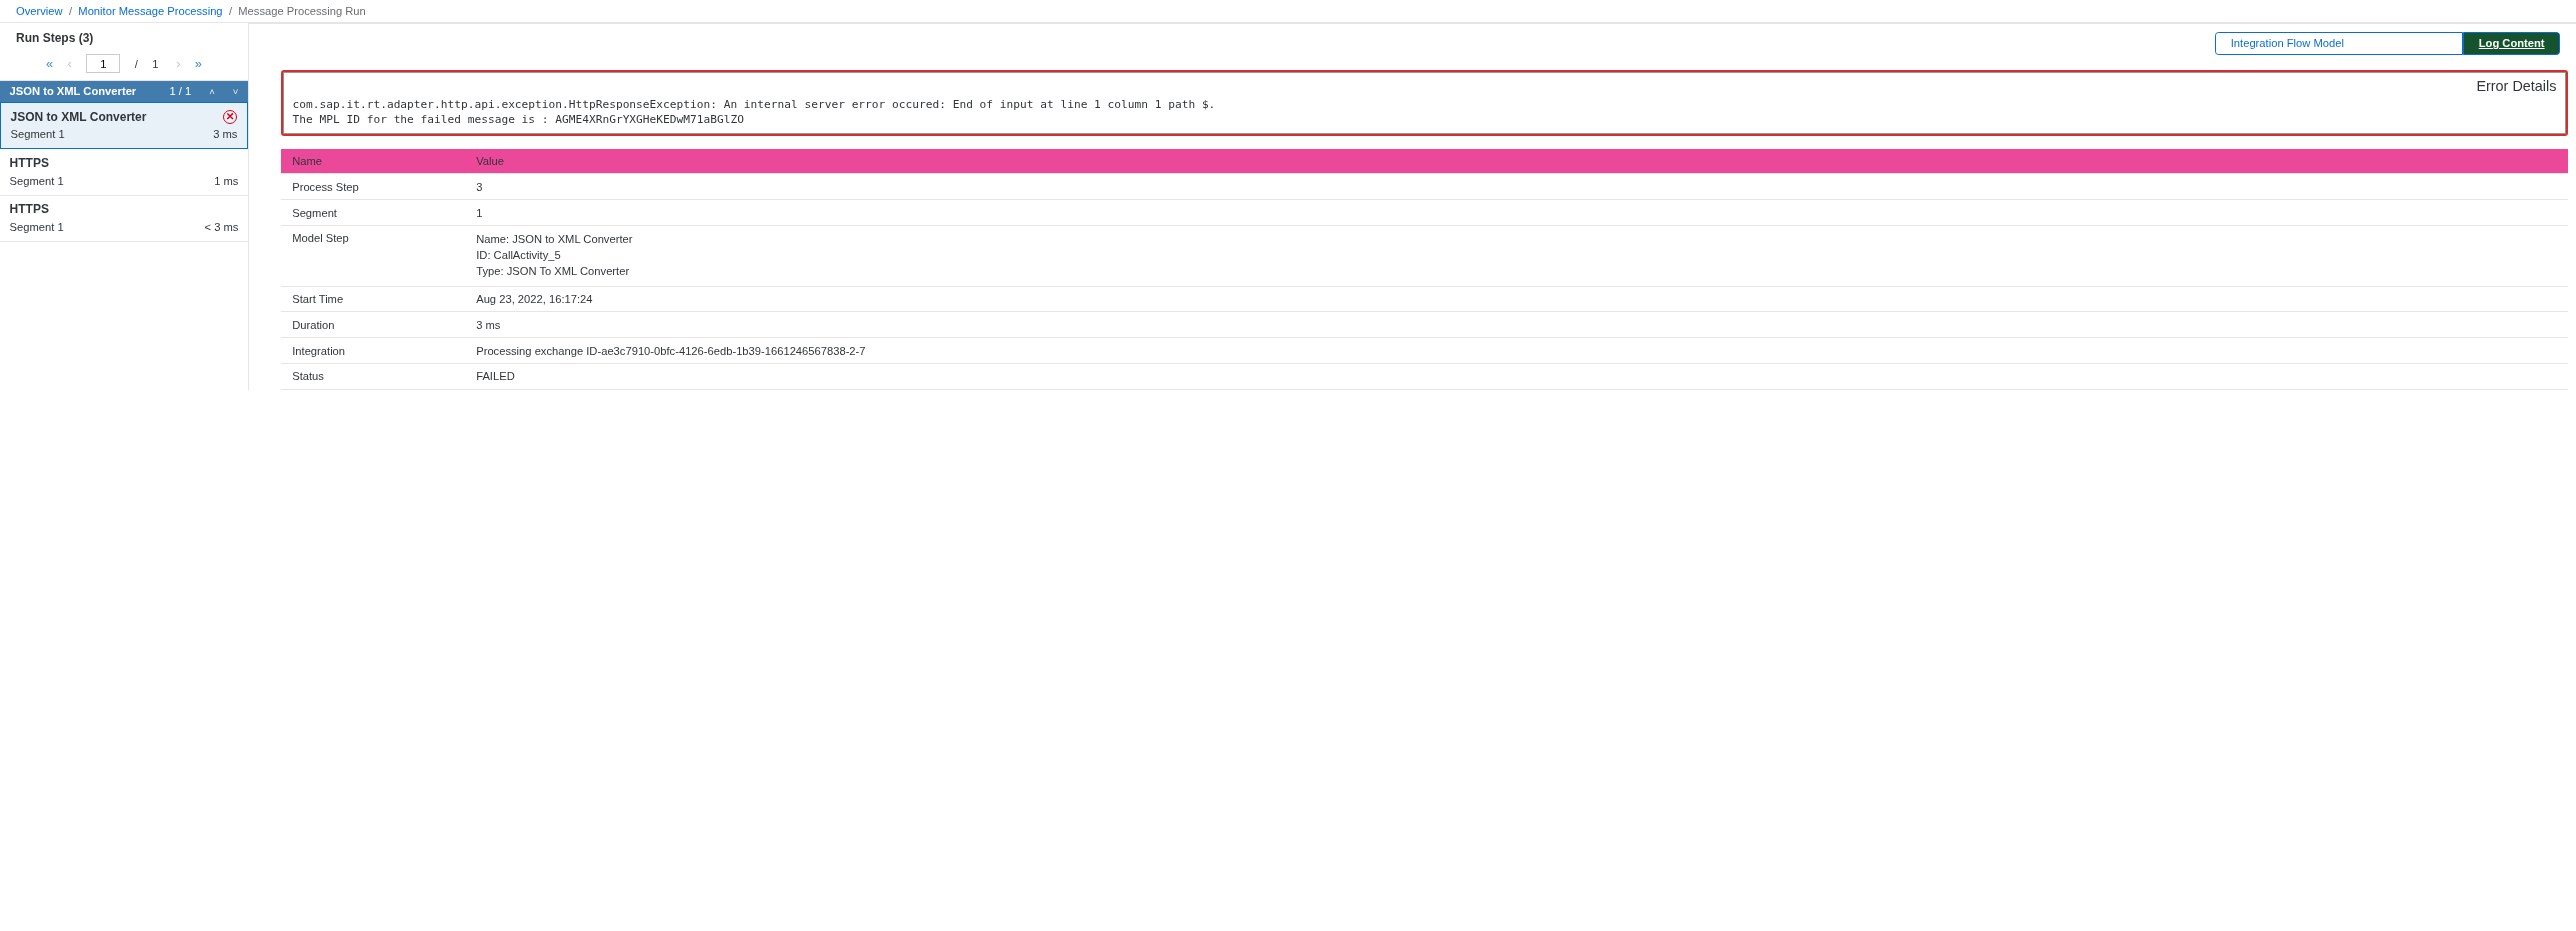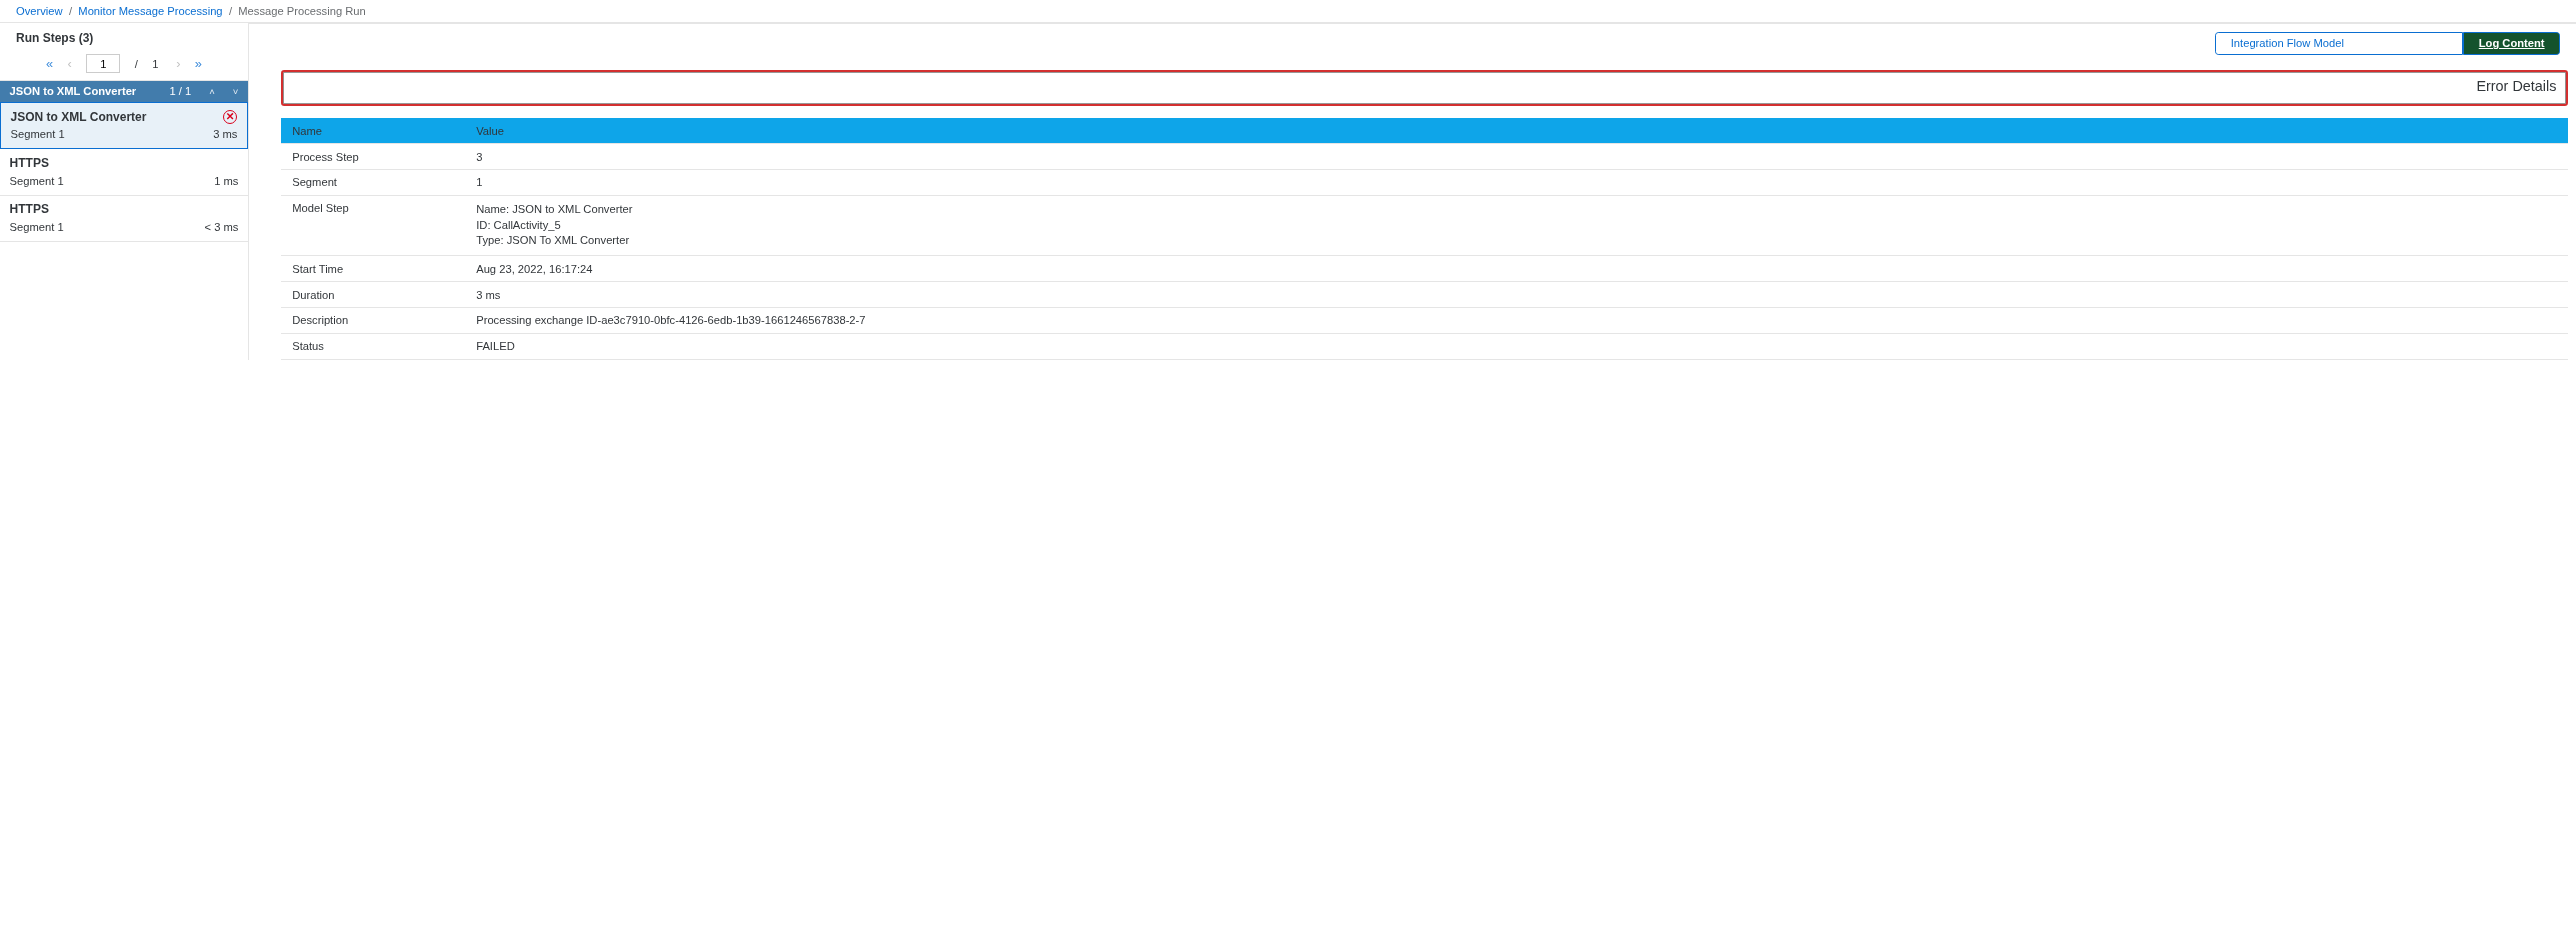--- a/index.html
+++ b/index.html
@@ -177,21 +177,21 @@
     margin-top: 12.8px;
   }
   table.props th, table.props td {
     text-align: left;
     padding: 6.4px 11.2px;
     border-bottom: 0.8px solid #e5e5e5;
     vertical-align: top;
     font-size: 11.2px;
   }
   table.props th {
-    background: #0ea5e9;
+    background: #ec4899;
     font-weight: 400;
     color: #32363a;
   }
   table.props td.key { width: 184px; }
   .multiline { line-height: 1.4; }
 
   .err-circle {
     width: 14.4px;
     height: 14.4px;
     border: 1.6px solid #d9001b;
@@ -271,20 +271,22 @@
     <div class="toggle-row">
       <div class="seg-toggle">
         <div class="seg-btn left">Integration Flow Model</div>
         <div class="seg-btn right">Log Content</div>
       </div>
     </div>
 
 
     <div class="error-box">
       <h3>Error Details</h3>
+      <pre>com.sap.it.rt.adapter.http.api.exception.HttpResponseException: An internal server error occured: End of input at line 1 column 1 path $.
+The MPL ID for the failed message is : AGME4XRnGrYXGHeKEDwM71aBGlZO</pre>
     </div>
 
     <table class="props">
       <thead>
         <tr>
           <th>Name</th>
           <th>Value</th>
         </tr>
       </thead>
       <tbody id="props-body">
@@ -302,21 +304,21 @@
           </tr>
           <tr>
             <td class="key">Start Time</td>
             <td>Aug 23, 2022, 16:17:24</td>
           </tr>
           <tr>
             <td class="key">Duration</td>
             <td>3 ms</td>
           </tr>
           <tr>
-            <td class="key">Description</td>
+            <td class="key">Integration</td>
             <td>Processing exchange ID-ae3c7910-0bfc-4126-6edb-1b39-1661246567838-2-7</td>
           </tr>
           <tr>
             <td class="key">Status</td>
             <td>FAILED</td>
           </tr>
         </tbody>
     </table>
 
   </div>

